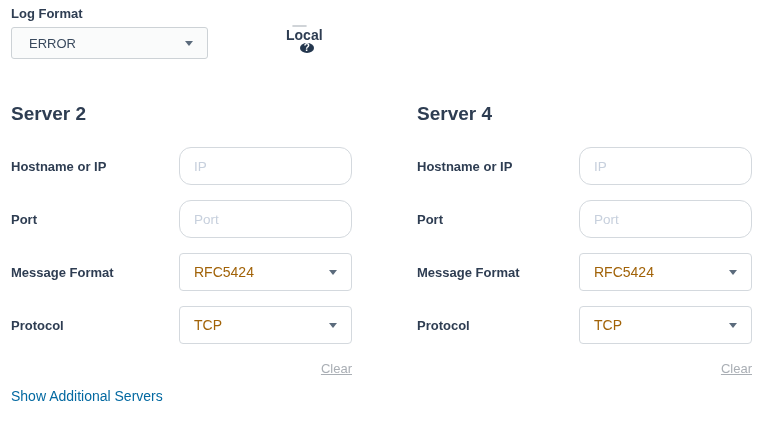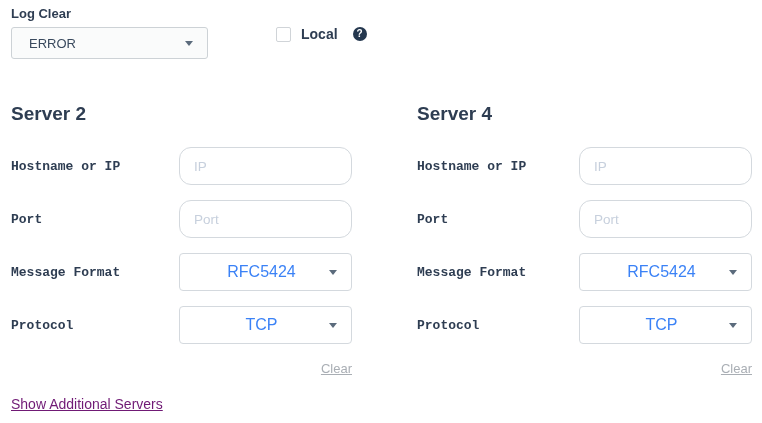--- a/index.html
+++ b/index.html
@@ -31,21 +31,21 @@
   }
   .log-level-select .select-value { font-size: 13px; color: #3a4a5e; flex: 1; }
   .chevron {
     width: 0; height: 0;
     border-left: 4.5px solid transparent;
     border-right: 4.5px solid transparent;
     border-top: 5.5px solid #5b6b7c;
   }
   .local-group {
     position: absolute; left: 276px; top: 25px;
-    display: flex; align-items: center; height: 18px;
+    display: flex; align-items: center; height: 18px; flex-direction: column;
   }
   .checkbox {
     width: 15px; height: 15px;
     background: #ffffff;
     border: 1px solid #d0d4d8;
     border-radius: 2px;
     cursor: pointer;
   }
   .local-label { margin-left: 10px; font-size: 14px; font-weight: 600; color: #2e3d52; }
   .help-icon {
@@ -65,21 +65,21 @@
   .server-col.col-2 { left: 417px; width: 335px; }
   .server-title {
     font-size: 19px; font-weight: bold; color: #2e3d52;
     margin-bottom: 22px;
   }
   .field-row {
     display: flex; align-items: center;
     height: 38px;
     margin-bottom: 15px;
   }
-  .field-row .form-label { flex: 1; font-family: Liberation Mono, monospace; }
+  .field-row .form-label { flex: 1; }
   .text-input {
     width: 173px; height: 38px;
     background: #ffffff;
     border: 1px solid #d4d9de;
     border-radius: 12px;
     padding: 0 14px;
     font-family: "Liberation Sans", sans-serif;
     font-size: 13.5px;
     color: #3a4a5e;
     outline: none;
@@ -87,43 +87,42 @@
   .text-input::placeholder { color: #c7d0dd; opacity: 1; }
   .select-box {
     width: 173px; height: 38px;
     background: #ffffff;
     border: 1px solid #d4d9de;
     border-radius: 4px;
     display: flex; align-items: center;
     padding: 0 14px;
     cursor: pointer;
   }
-  .select-box .select-value { font-size: 16px; color: #3b82f6; flex: 1; text-align: center; }
+  .select-box .select-value { font-size: 14px; color: #a16207; flex: 1; }
   .clear-row { text-align: right; }
   .clear-link {
     font-size: 13px;
     color: #a9aeb4;
     text-decoration: underline;
     cursor: pointer;
   }
   
   .show-additional {
-    position: absolute; left: 11px; top: 396px;
+    position: absolute; left: 11px; top: 388px;
     font-size: 14px;
-    color: #701a75;
-    text-decoration: underline;
+    color: #0369a1;
     cursor: pointer;
   }
 </style>
 </head>
 <body>
 
 <div class="screen">
 
-  <div class="form-label log-level-label">Log Clear</div>
+  <div class="form-label log-level-label">Log Format</div>
 
   <div class="log-level-select">
     <span class="select-value">ERROR</span>
     <span class="chevron"></span>
   </div>
 
   <div class="local-group">
     <span class="checkbox"></span>
     <span class="local-label">Local</span>
     <span class="help-icon">?</span>

